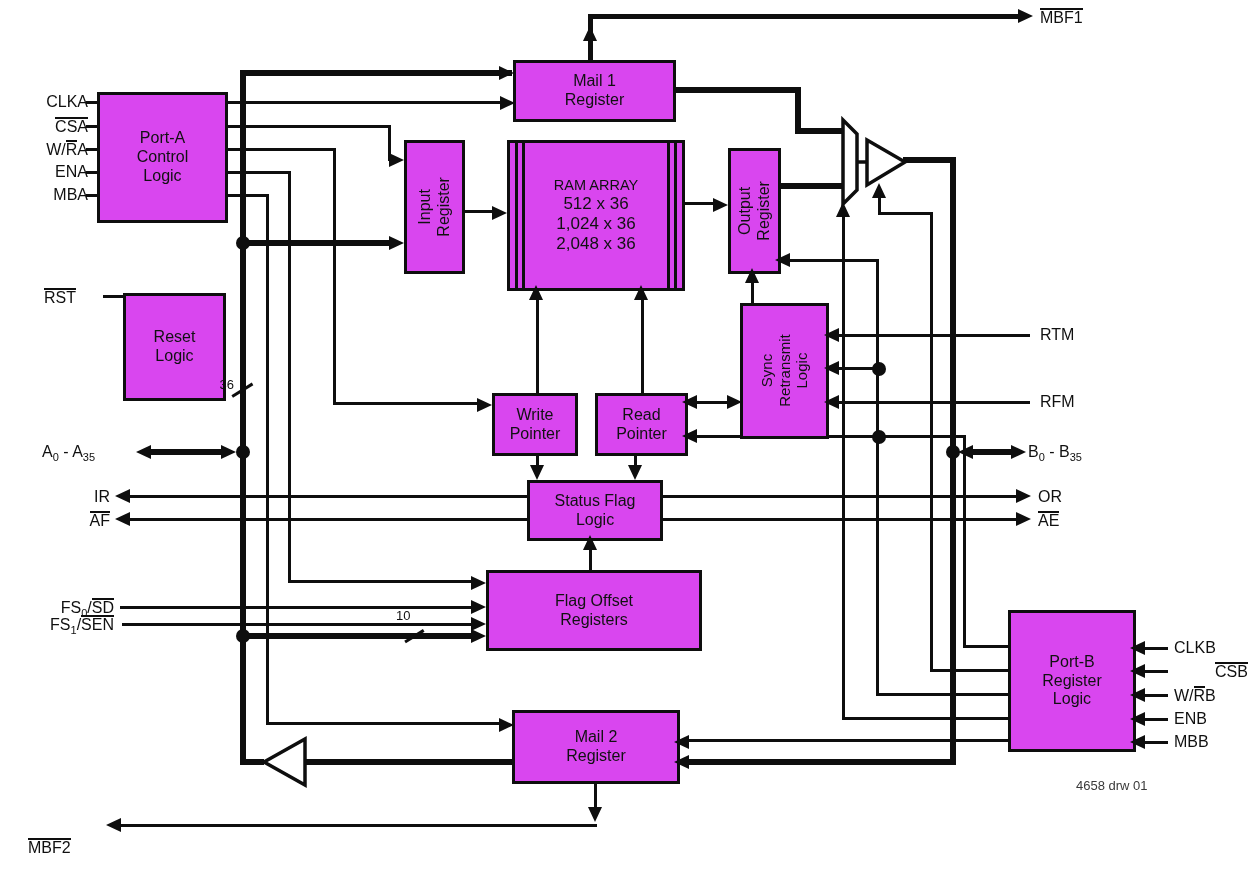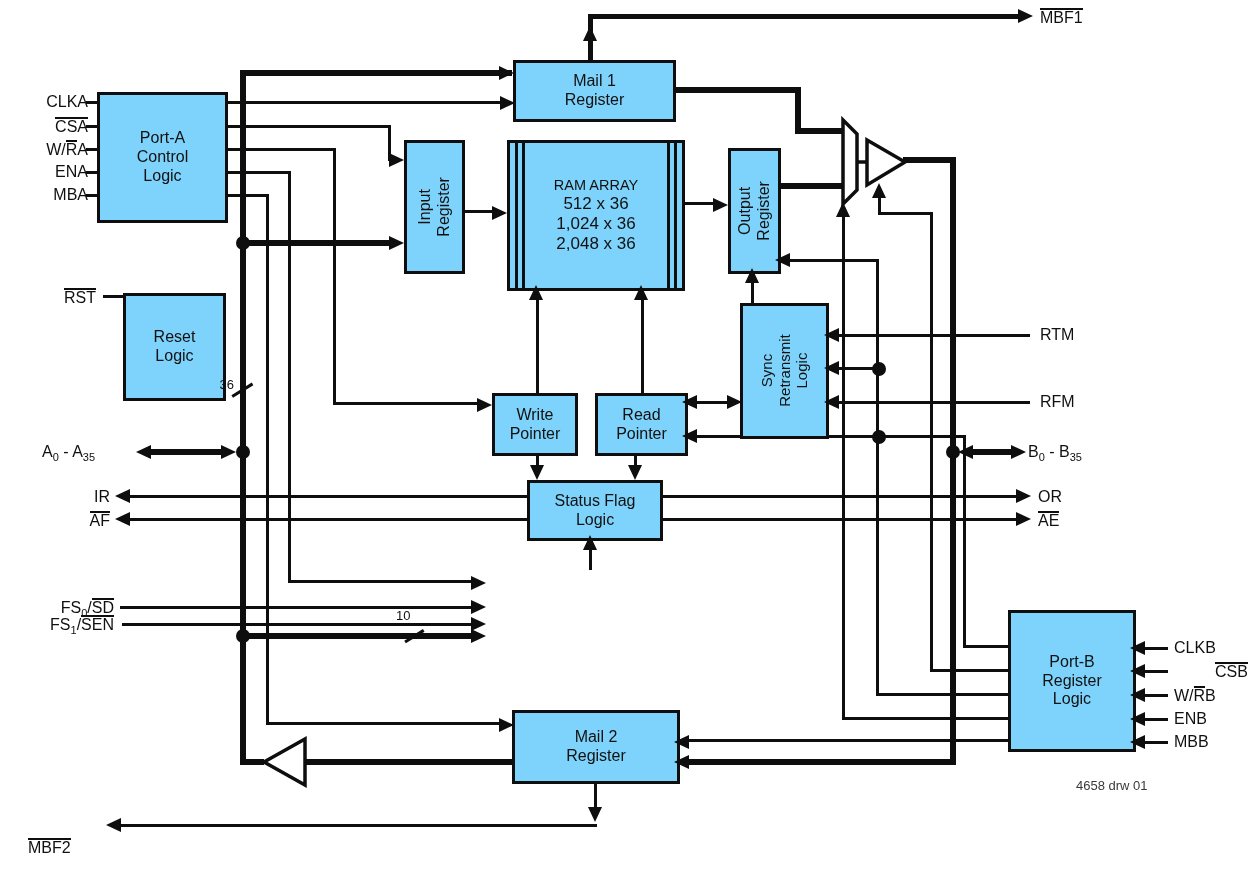--- a/index.html
+++ b/index.html
@@ -12,21 +12,21 @@
   .busv{position:absolute;width:6px;background:#0e0e0e;z-index:1;}
   
   .ah{position:absolute;width:0;height:0;z-index:3;}
   .ah-r{border-top:7px solid transparent;border-bottom:7px solid transparent;border-left:15px solid #0e0e0e;}
   .ah-l{border-top:7px solid transparent;border-bottom:7px solid transparent;border-right:15px solid #0e0e0e;}
   .ah-u{border-left:7px solid transparent;border-right:7px solid transparent;border-bottom:15px solid #0e0e0e;}
   .ah-d{border-left:7px solid transparent;border-right:7px solid transparent;border-top:15px solid #0e0e0e;}
   .dot{position:absolute;width:14px;height:14px;border-radius:50%;background:#0e0e0e;z-index:3;}
   .slash{position:absolute;width:2.5px;background:#0e0e0e;transform:rotate(58deg);z-index:3;}
   
-  .box{position:absolute;border:3px solid #0e0e0e;background:#7dd3fc;display:flex;align-items:center;
+  .box{position:absolute;border:3px solid #0e0e0e;background:#d946ef;display:flex;align-items:center;
        justify-content:center;text-align:center;font-size:16px;line-height:1.18;white-space:pre-line;z-index:2;}
   .vt .rot{transform:rotate(-90deg);white-space:pre-line;text-align:center;}
   .ril{position:absolute;top:0;bottom:0;width:3px;background:#0e0e0e;}
   
   .lbl{position:absolute;font-size:16px;line-height:1.15;white-space:nowrap;z-index:4;color:#101010;}
   .r{text-align:right;}
   .ov{border-top:2px solid #0e0e0e;display:inline-block;line-height:1.05;padding-top:0px;}
   sub{font-size:11px;line-height:0;}
   .small{font-size:13px;}
   svg{position:absolute;z-index:2;}
@@ -209,20 +209,22 @@
   <div class="box vt" style="left:740px;top:303px;width:83px;height:130px;font-size:15px;">
        <span class="rot">Sync
 Retransmit
 Logic</span></div>
   <div class="box" style="left:492px;top:393px;width:80px;height:57px;">Write
 Pointer</div>
   <div class="box" style="left:595px;top:393px;width:87px;height:57px;">Read
 Pointer</div>
   <div class="box" style="left:527px;top:480px;width:130px;height:55px;">Status Flag
 Logic</div>
+  <div class="box" style="left:486px;top:570px;width:210px;height:75px;">Flag Offset
+Registers</div>
   <div class="box" style="left:512px;top:710px;width:162px;height:68px;">Mail 2
 Register</div>
   <div class="box" style="left:1008px;top:610px;width:122px;height:136px;">Port-B
 Register
 Logic</div>
 
   <svg style="left:260px;top:736px;" width="48" height="52" viewBox="0 0 48 52">
     <polygon points="45,3 45,49 4,26" fill="#fff" stroke="#0e0e0e" stroke-width="3.5"></polygon>
   </svg>
   <svg style="left:840px;top:112px;" width="70" height="96" viewBox="0 0 70 96">
@@ -234,21 +236,21 @@
   <div class="lbl r" style="left:8px;top:93px;width:80px;">
     <span>CLKA</span></div>
   <div class="lbl r" style="left:8px;top:117px;width:80px;">
     <span class="ov">CSA</span></div>
   <div class="lbl r" style="left:8px;top:140px;width:80px;">
     <span>W/</span><span class="ov">R</span><span>A</span></div>
   <div class="lbl r" style="left:8px;top:163px;width:80px;">
     <span>ENA</span></div>
   <div class="lbl r" style="left:8px;top:186px;width:80px;">
     <span>MBA</span></div>
-  <div class="lbl r" style="left:12px;top:288px;width:84px;">
+  <div class="lbl r" style="left:18px;top:288px;width:84px;text-align:center;">
     <span class="ov">RST</span></div>
   <div class="lbl" style="left:34px;top:443px;margin-left:8px;">
     <span>A</span><sub>0</sub><span> - A</span><sub>35</sub></div>
   <div class="lbl r" style="left:30px;top:488px;width:80px;">
     <span>IR</span></div>
   <div class="lbl r" style="left:30px;top:511px;width:80px;">
     <span class="ov">AF</span></div>
   <div class="lbl r" style="left:16px;top:598px;width:98px;">
     <span>FS</span><sub>0</sub><span>/</span><span class="ov">SD</span></div>
   <div class="lbl r" style="left:10px;top:615px;width:104px;">

